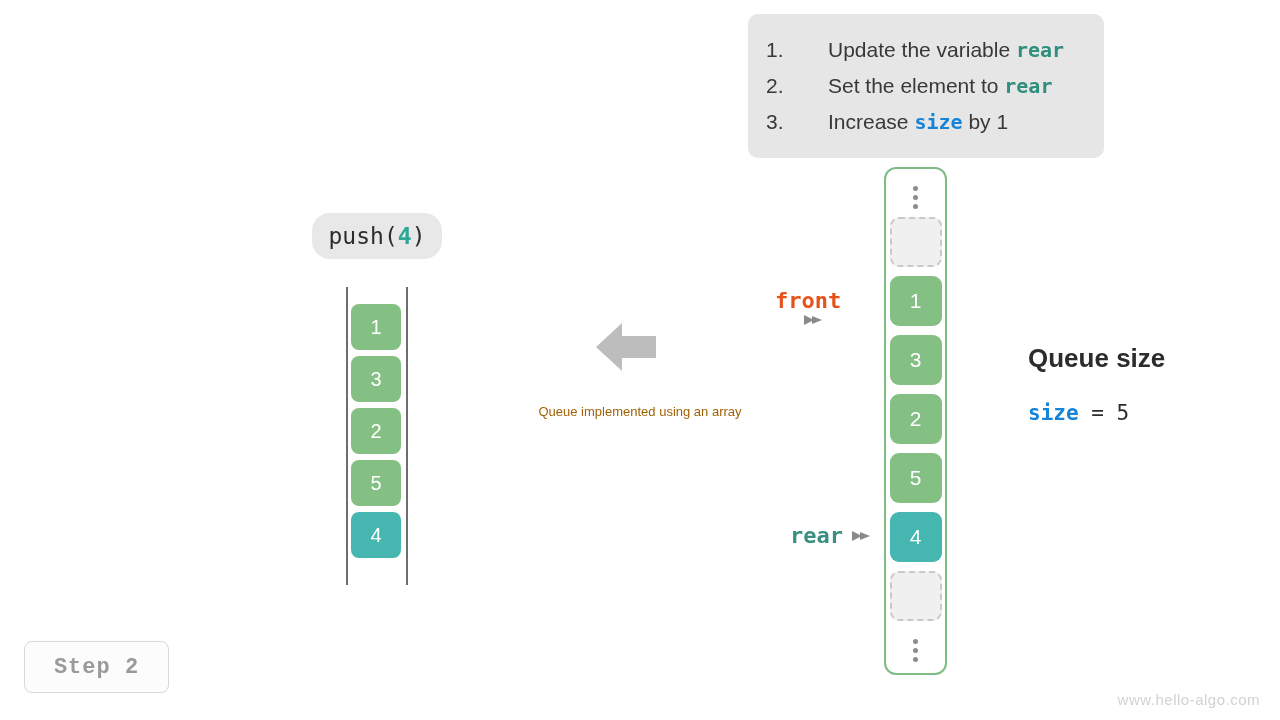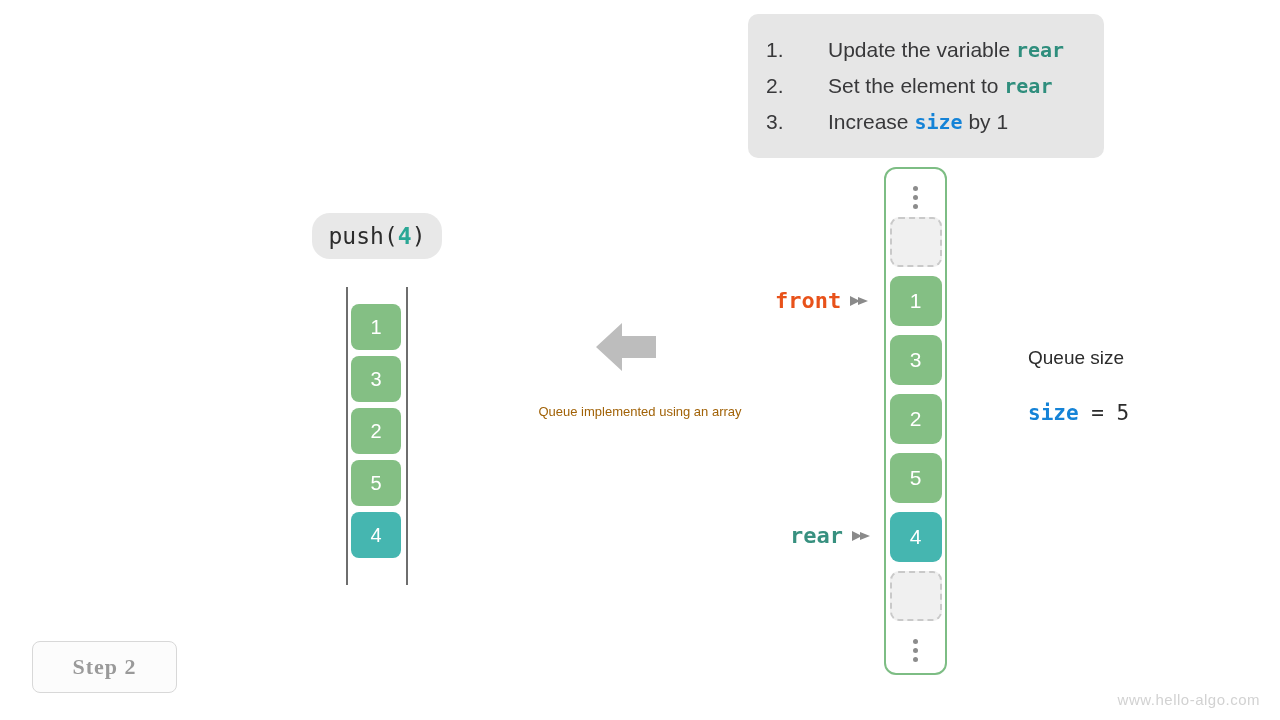--- a/index.html
+++ b/index.html
@@ -136,21 +136,21 @@
     font-family: "DejaVu Sans Mono", "Liberation Mono", monospace;
     font-weight: bold;
     font-size: 22px;
   }
   .ptr .ptr-arrow {
     margin-left: 9px;
     display: inline-block;
     width: 18px;
     height: 14px;
   }
-  #ptr-front { left: 775px; top: 288px; }
+  #ptr-front { left: 775px; top: 288px; flex-direction: column; }
   #ptr-front .ptr-text { color: #e8521a; }
   #ptr-rear  { left: 790px; top: 523px; }
   #ptr-rear  .ptr-text { color: #37907f; }
 
   
   #right-column {
     position: absolute;
     left: 884px;
     top: 167px;
     width: 63px;
@@ -205,48 +205,49 @@
   }
 
   
   #size-readout {
     position: absolute;
     left: 1028px;
     top: 343px;
     white-space: nowrap;
   }
   #size-readout .size-title {
-    font-size: 19px;
+    font-size: 26px;
     color: #2c2c2c;
     line-height: 30px;
+    font-weight: bold;
   }
   #size-readout .size-expr {
     margin-top: 26px;
     font-family: "DejaVu Sans Mono", "Liberation Mono", monospace;
     font-size: 21px;
     color: #2c2c2c;
     line-height: 28px;
   }
   #size-readout .size-expr .var { color: #1583d7; font-weight: bold; }
 
   
   #step-badge {
     position: absolute;
-    left: 32px;
+    left: 24px;
     top: 641px;
     width: 145px;
     height: 52px;
     box-sizing: border-box;
     border: 1px solid #d8d8d8;
     border-radius: 8px;
     background: #fcfcfc;
     display: flex;
     align-items: center;
     justify-content: center;
-    font-family: Liberation Serif, serif;
+    font-family: Liberation Mono, monospace;
     font-weight: bold;
     font-size: 22px;
     color: #9a9a9a;
     letter-spacing: 1px;
   }
 
   
   #watermark {
     position: absolute;
     right: 20px;

